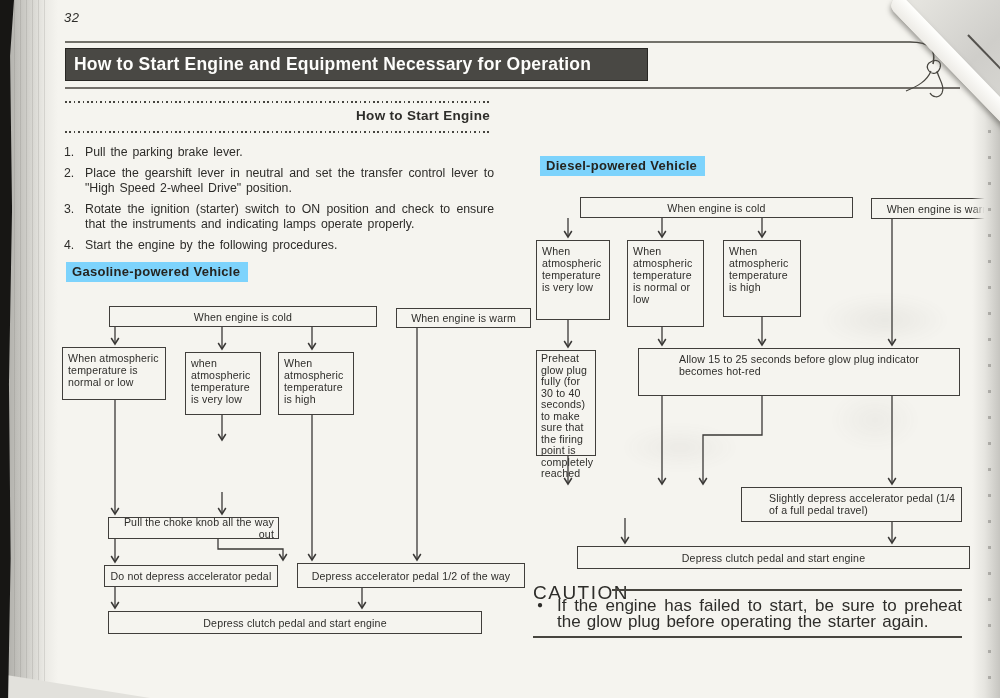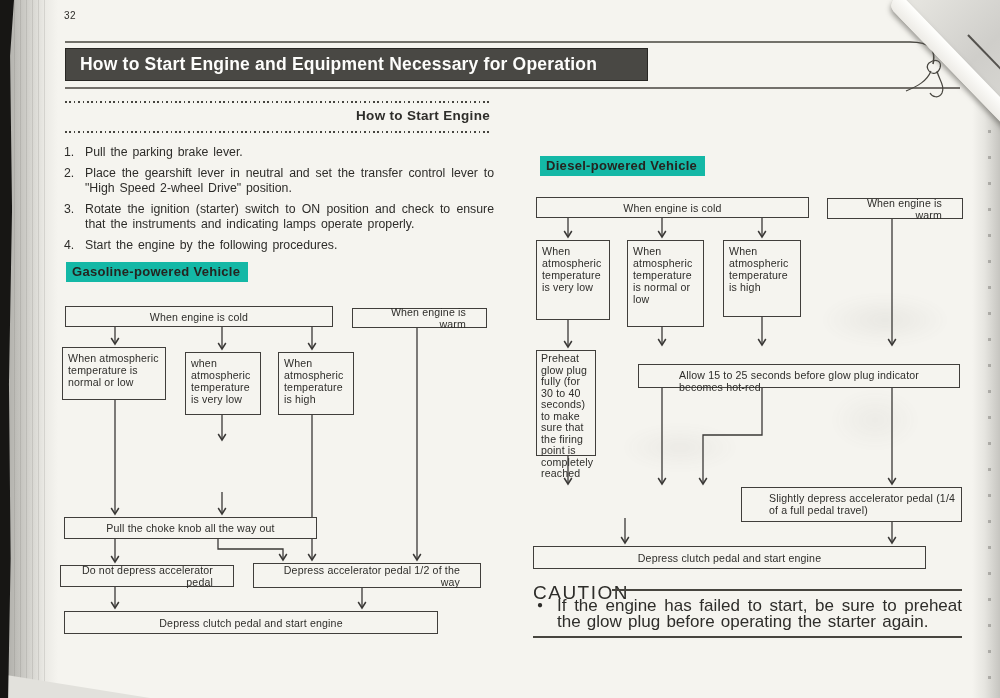--- a/index.html
+++ b/index.html
@@ -28,39 +28,39 @@
     background:linear-gradient(135deg,#e5e4df 20%,#cfceca 60%,#dcdbd6);}
   .fold-curl{position:absolute;left:34px;top:-9px;width:215px;height:17px;
     transform:rotate(46deg);transform-origin:left center;border-radius:8px;
     background:linear-gradient(180deg,#fffffd,#edebe6);
     box-shadow:2px 3px 5px rgba(88,86,80,.55);}
   .fold-darkline{position:absolute;left:108px;top:34px;width:86px;height:2px;
     transform:rotate(46deg);transform-origin:left center;background:#53514d;}
   .smudge{position:absolute;z-index:0;border-radius:50%;filter:blur(6px);
     background:radial-gradient(closest-side,rgba(90,88,82,.8),rgba(90,88,82,0));}
   
-  .pageno{position:absolute;left:64px;top:10px;font-size:10px;letter-spacing:.5px;z-index:2;}
+  .pageno{position:absolute;left:64px;top:10px;font-size:13px;letter-spacing:.5px;z-index:2;font-style:italic;}
   .banner{position:absolute;left:65px;top:48px;width:583px;height:33px;z-index:2;
     background:#494844;border:1px solid #282724;box-sizing:border-box;
     color:#fdfdfb;font-weight:bold;font-size:17.5px;letter-spacing:.2px;
-    display:flex;align-items:center;padding-left:14px;}
+    display:flex;align-items:center;padding-left:8px;}
   .rule-dotted{position:absolute;height:2px;z-index:2;
     background:repeating-linear-gradient(90deg,#45443f 0 1.6px,rgba(0,0,0,0) 1.6px 4.4px);}
   .howto-head{position:absolute;left:65px;top:108px;width:425px;text-align:right;
     font-size:13.5px;font-weight:bold;letter-spacing:.3px;z-index:2;}
   .steps{position:absolute;left:64px;top:145px;width:430px;z-index:2;font-size:12.3px;line-height:15px;}
   .step{display:flex;margin-bottom:6px;}
   .step-num{width:21px;flex:0 0 21px;}
   .step-text{flex:1;text-align:justify;word-spacing:1.5px;}
-  .hl-label{position:absolute;z-index:2;background:#14b8a6;color:#252420;
+  .hl-label{position:absolute;z-index:2;background:#7dd3fc;color:#252420;
     font-size:13px;font-weight:bold;letter-spacing:.3px;padding:2px 8px 3px 6px;}
   .fbox{position:absolute;z-index:2;border:1.3px solid #403e3b;box-sizing:border-box;
     background:#f5f4ef;font-size:10.6px;line-height:12px;letter-spacing:.15px;
     padding:4px 5px;color:#2e2d2a;}
-  .fbox.c{display:flex;align-items:center;justify-content:center;text-align:right;padding:1px 20px;}
+  .fbox.c{display:flex;align-items:center;justify-content:center;text-align:right;padding:1px 4px;margin-left:44px;}
   .fbox.tight{line-height:11.5px;padding:2px 4px;}
   .connectors{position:absolute;left:0;top:0;z-index:1;}
   .caution-title{position:absolute;left:533px;top:582px;font-size:19px;letter-spacing:1.5px;z-index:2;}
   .caution-rule1{position:absolute;left:612px;top:589px;width:350px;height:2px;background:#47453f;z-index:2;}
   .caution-bullet{position:absolute;left:537px;top:599px;font-size:10px;z-index:2;}
   .caution-text{position:absolute;left:557px;top:598px;width:405px;z-index:2;
     font-size:17px;line-height:15.5px;text-align:justify;word-spacing:1.5px;}
   .caution-rule2{position:absolute;left:533px;top:636px;width:429px;height:2px;background:#47453f;z-index:2;}
 </style>
 </head>
@@ -151,32 +151,32 @@
       <path d="M625,518 V543" marker-end="url(#arr)"></path>
       <path d="M892,518 V543" marker-end="url(#arr)"></path>
     </g>
   </svg>
 
   <div class="fbox c" style="left:65px;top:306px;width:268px;height:21px;">When engine is cold</div>
   <div class="fbox c" style="left:352px;top:308px;width:135px;height:20px;">When engine is warm</div>
   <div class="fbox" style="left:62px;top:347px;width:104px;height:53px;">When atmospheric temperature is normal or low</div>
   <div class="fbox" style="left:185px;top:352px;width:76px;height:63px;">when atmospheric temperature is very low</div>
   <div class="fbox" style="left:278px;top:352px;width:76px;height:63px;">When atmospheric temperature is high</div>
-  <div class="fbox c" style="left:64px;top:517px;width:253px;height:22px;">Pull the choke knob all the way out</div>
+  <div class="fbox c" style="left:64px;top:517px;width:171px;height:22px;">Pull the choke knob all the way out</div>
   <div class="fbox c" style="left:60px;top:565px;width:174px;height:22px;">Do not depress accelerator pedal</div>
   <div class="fbox c" style="left:253px;top:563px;width:228px;height:25px;">Depress accelerator pedal 1/2 of the way</div>
   <div class="fbox c" style="left:64px;top:611px;width:374px;height:23px;">Depress clutch pedal and start engine</div>
 
   <div class="fbox c" style="left:536px;top:197px;width:273px;height:21px;">When engine is cold</div>
   <div class="fbox c" style="left:827px;top:198px;width:136px;height:21px;">When engine is warm</div>
   <div class="fbox" style="left:536px;top:240px;width:74px;height:80px;">When atmospheric temperature is very low</div>
   <div class="fbox" style="left:627px;top:240px;width:77px;height:87px;">When atmospheric temperature is normal or low</div>
   <div class="fbox" style="left:723px;top:240px;width:78px;height:77px;">When atmospheric temperature is high</div>
   <div class="fbox tight" style="left:536px;top:350px;width:60px;height:106px;">Preheat glow plug fully (for 30 to 40 seconds) to make sure that the firing point is completely reached</div>
-  <div class="fbox" style="left:638px;top:348px;width:322px;height:24px;padding-left:40px;margin-top:16px;">Allow 15 to 25 seconds before glow plug indicator becomes hot-red</div>
+  <div class="fbox" style="left:638px;top:348px;width:322px;height:48px;padding-left:40px;">Allow 15 to 25 seconds before glow plug indicator becomes hot-red</div>
   <div class="fbox" style="left:741px;top:487px;width:221px;height:35px;padding-left:27px;">Slightly depress accelerator pedal (1/4 of a full pedal travel)</div>
   <div class="fbox c" style="left:533px;top:546px;width:393px;height:23px;">Depress clutch pedal and start engine</div>
 
   <div class="caution-title">CAUTION</div>
   <div class="caution-rule1"></div>
   <div class="caution-bullet">●</div>
   <div class="caution-text">If the engine has failed to start, be sure to preheat the glow plug before operating the starter again.</div>
   <div class="caution-rule2"></div>
 
   <div class="edge-left-gutter"></div>

